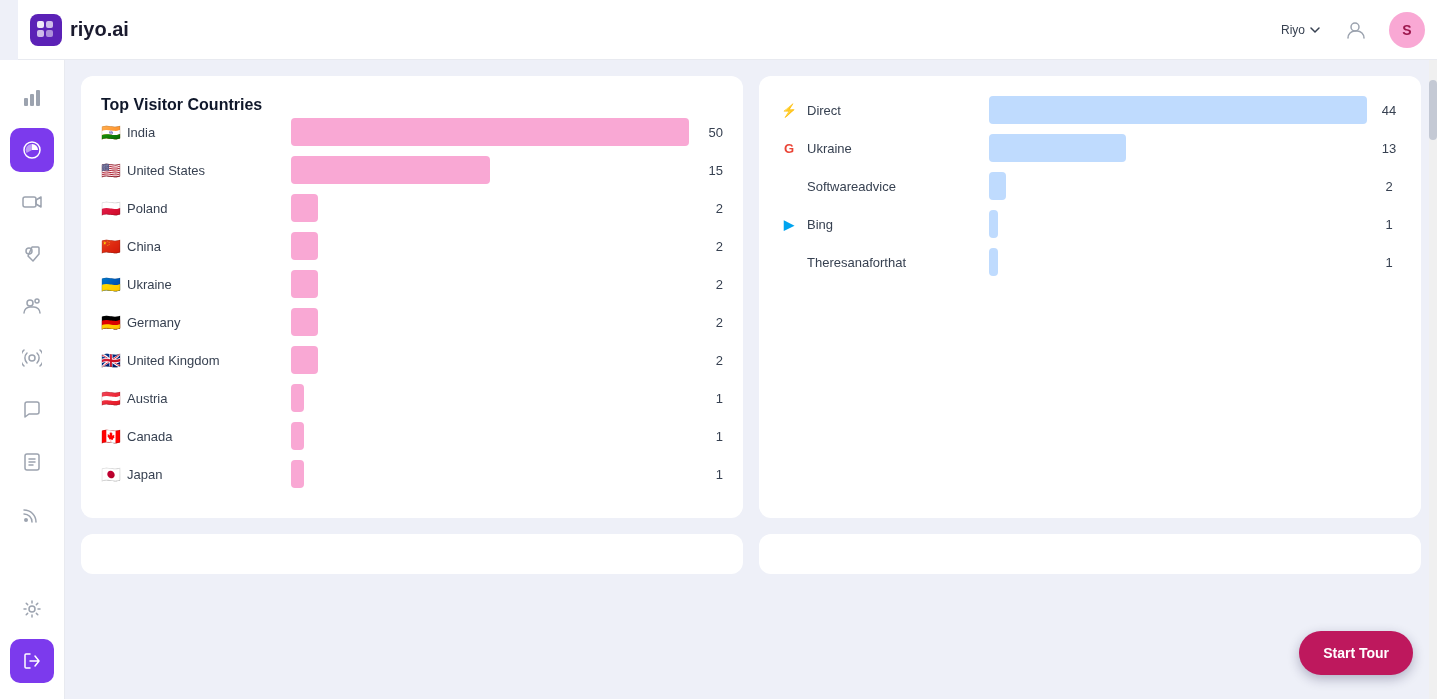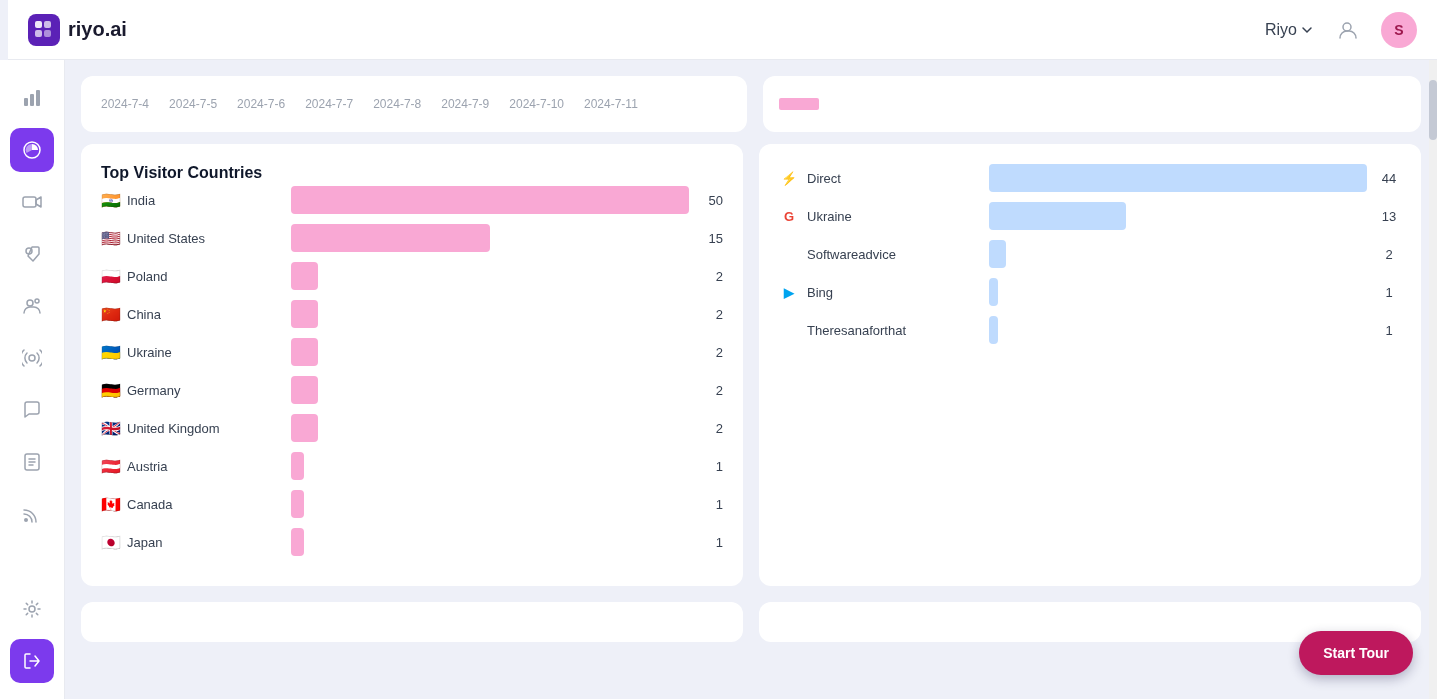--- a/index.html
+++ b/index.html
@@ -11,25 +11,25 @@
       flex-direction: column;
     }
 
     
     .header {
       background: white;
       height: 60px;
       display: flex;
       align-items: center;
       justify-content: space-between;
-      padding: 0 20px;
+      padding: 0 12px;
       border-bottom: 1px solid #e8eaf0;
       position: fixed;
       top: 0;
-      left: 8px;
+      left: 18px;
       right: 0;
       z-index: 100;
     }
     .logo {
       display: flex;
       align-items: center;
       gap: 8px;
       font-size: 20px;
       font-weight: 700;
       color: #1a1a2e;
@@ -44,21 +44,21 @@
       justify-content: center;
       color: white;
       font-size: 14px;
     }
     .header-right {
       display: flex;
       align-items: center;
       gap: 16px;
     }
     .user-name {
-      font-size: 16px;
+      font-size: 12px;
       color: #374151;
       display: flex;
       align-items: center;
       gap: 4px;
       cursor: pointer;
     }
     .user-avatar-circle {
       width: 36px;
       height: 36px;
       background: #f9a8d4;
@@ -393,35 +393,20 @@
   <div class="sidebar-logout">
     <svg width="20" height="20" viewBox="0 0 20 20" fill="none">
       <path d="M13 15l4-5-4-5M17 10H8" stroke="white" stroke-width="1.5" stroke-linecap="round" stroke-linejoin="round"></path>
       <path d="M8 17H4a1 1 0 0 1-1-1V4a1 1 0 0 1 1-1h4" stroke="white" stroke-width="1.5" stroke-linecap="round"></path>
     </svg>
   </div>
 </nav>
 
 <main class="main-content">
 
-  <div class="cards-row" style="margin-bottom:12px;">
-    <div class="top-dates-card" id="dates-card">
-    <span style="font-size: 12px; color: rgb(156, 163, 175);">2024-7-4</span>
-        <span style="font-size: 12px; color: rgb(156, 163, 175);">2024-7-5</span>
-        <span style="font-size: 12px; color: rgb(156, 163, 175);">2024-7-6</span>
-        <span style="font-size: 12px; color: rgb(156, 163, 175);">2024-7-7</span>
-        <span style="font-size: 12px; color: rgb(156, 163, 175);">2024-7-8</span>
-        <span style="font-size: 12px; color: rgb(156, 163, 175);">2024-7-9</span>
-        <span style="font-size: 12px; color: rgb(156, 163, 175);">2024-7-10</span>
-        <span style="font-size: 12px; color: rgb(156, 163, 175);">2024-7-11</span>
-      </div>
-    <div style="background:white;border-radius:12px;flex:1;height:56px;display:flex;align-items:center;padding:0 16px;">
-      <div style="width:40px;height:12px;background:#f9a8d4;border-radius:2px;"></div>
-    </div>
-  </div>
 
   <div class="cards-row">
 
     <div class="card" id="countries-card">
       <div class="section-title">Top Visitor Countries</div>
       <div id="countries-list">
           <div class="country-bar-row">
             <div class="country-label">
               <span class="country-flag">🇮🇳</span>
               <span>India</span>

